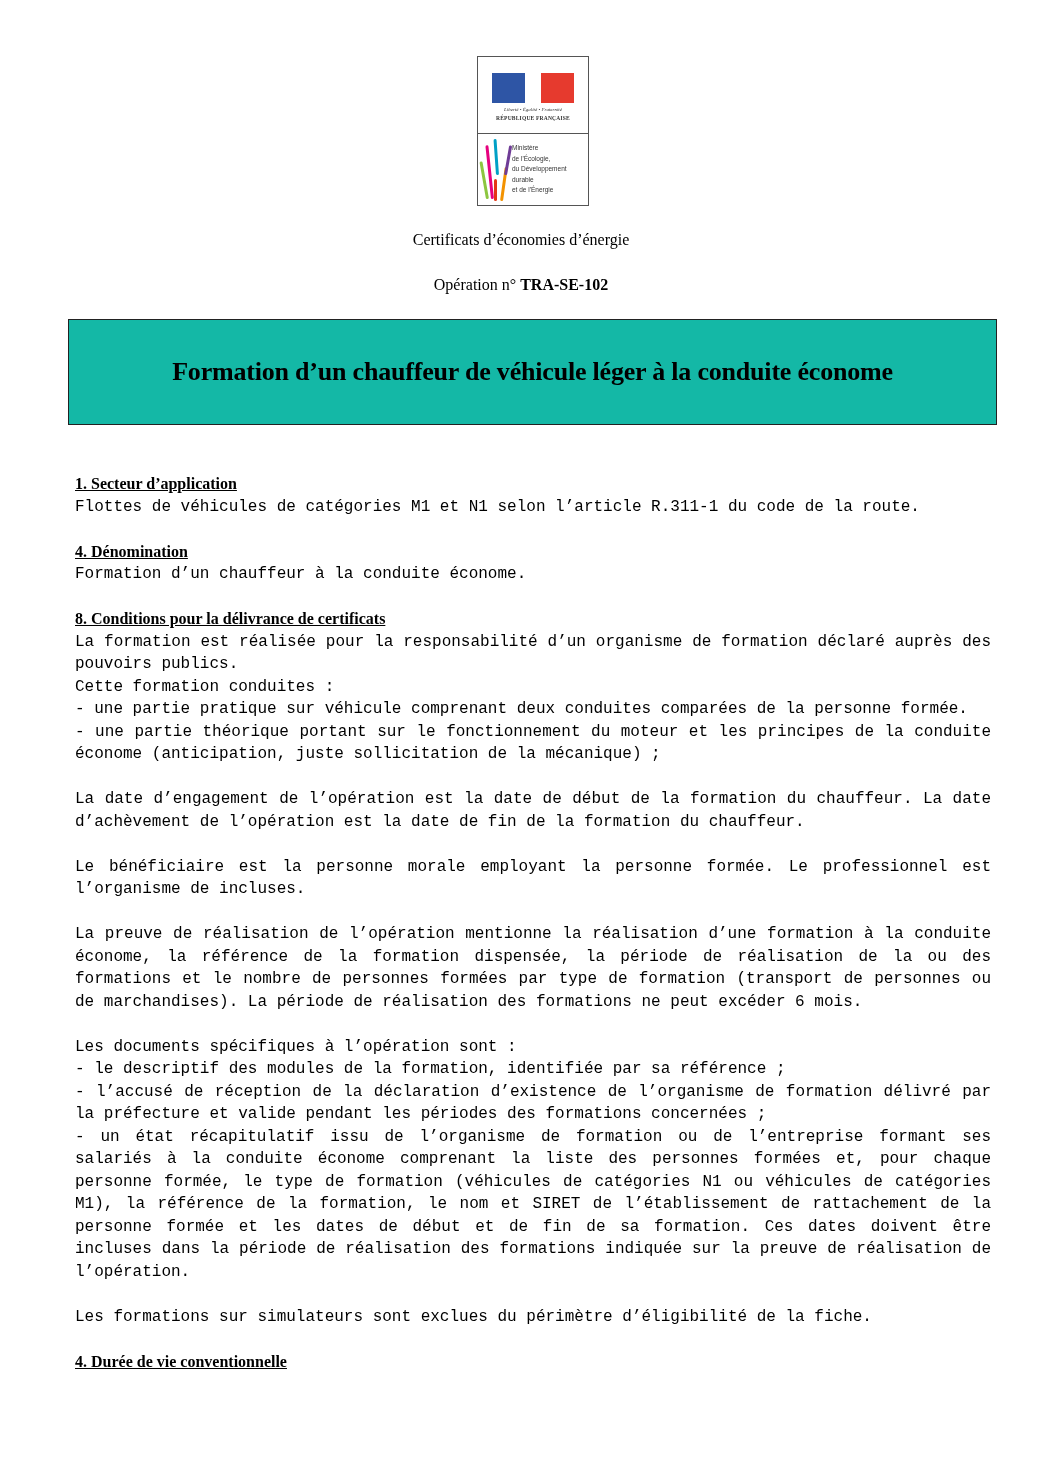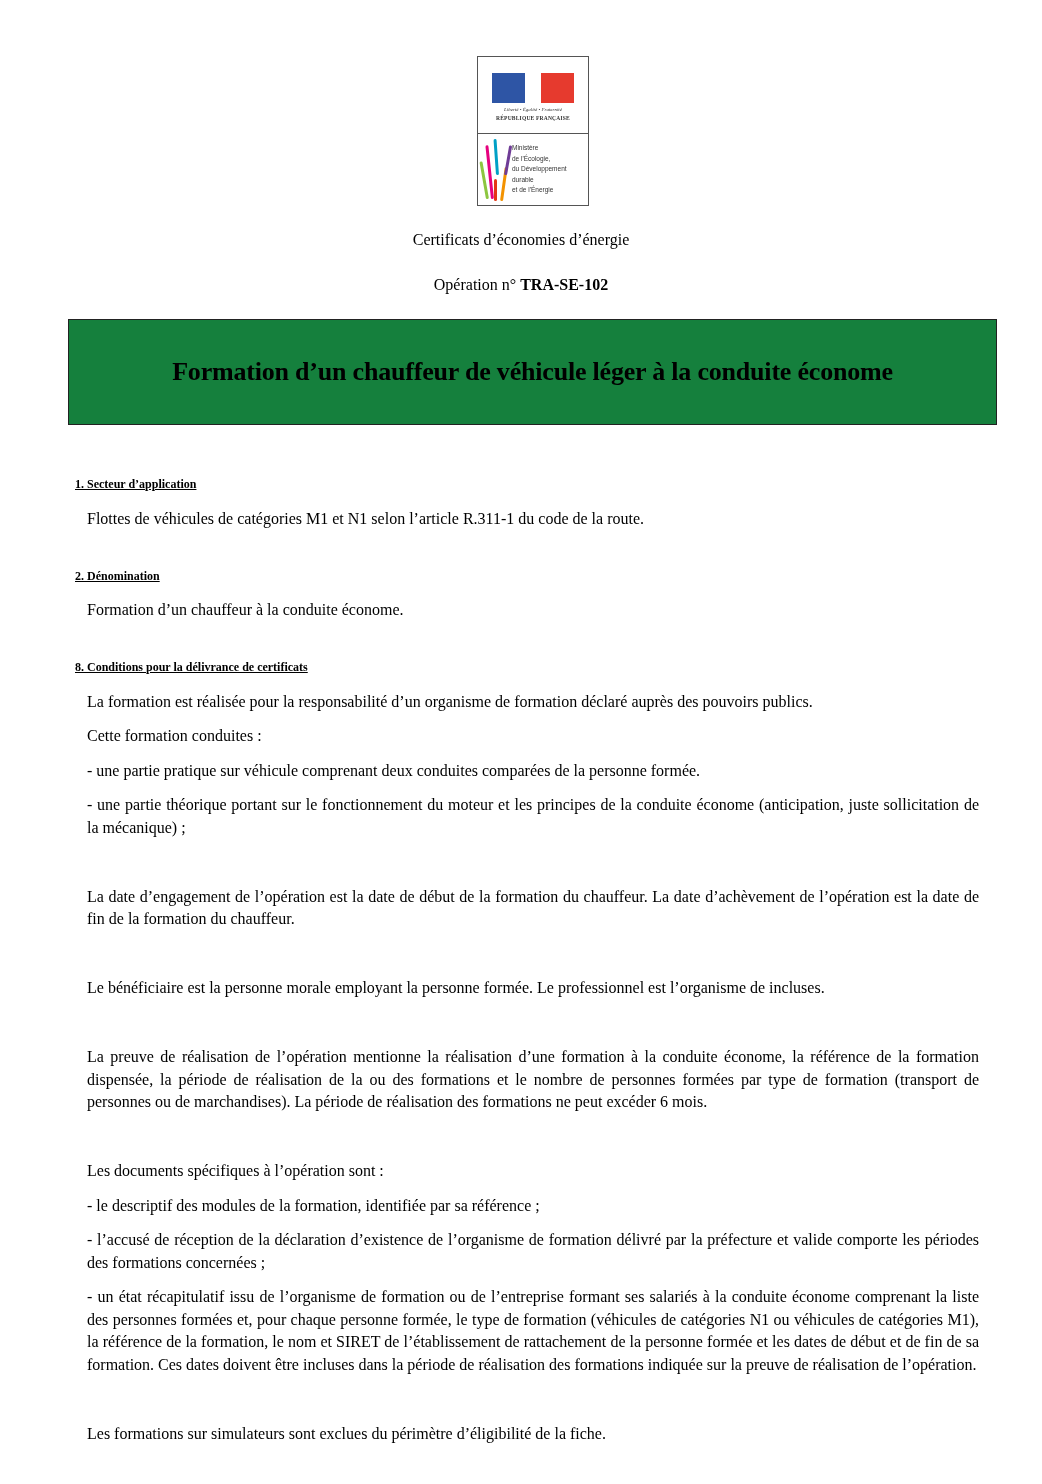--- a/index.html
+++ b/index.html
@@ -12,26 +12,26 @@
   .flag .b { position:absolute; left:0; top:0; width:33px; height:30px; background:#2e55a5; }
   .flag .w { position:absolute; left:33px; top:0; width:16px; height:30px; background:#fff; }
   .flag .r { position:absolute; left:49px; top:0; width:33px; height:30px; background:#e63a2e; }
   .motto { position:absolute; left:0; width:110px; text-align:center; font-size:5px; font-style:italic; top:50px; color:#333; }
   .rf { position:absolute; left:0; width:110px; text-align:center; font-size:5.5px; font-weight:bold; top:58px; color:#333; letter-spacing:0.2px; }
   .stripes { position:absolute; left:6px; top:82px; width:26px; height:62px; }
   .stripes span { position:absolute; width:3px; border-radius:2px; transform-origin:bottom; }
   .min-text { position:absolute; left:34px; top:86px; font-family:"Liberation Sans", sans-serif; font-size:6.5px; line-height:10.5px; color:#333; }
   .c { position:absolute; left:0; width:1042px; text-align:center; font-size:16px; }
   .titlebox { position:absolute; left:68px; top:319px; width:929px; height:106px; box-sizing:border-box;
-              border:1px solid #222; background:#15803d; display:flex; align-items:center; justify-content:center; }
+              border:1px solid #222; background:#14b8a6; display:flex; align-items:center; justify-content:center; }
   .titlebox h1 { margin:0; font-size:26px; font-weight:bold; letter-spacing:-0.2px; }
   .content { position:absolute; left:75px; top:473px; width:916px; font-size:16px; line-height:22.5px; }
-  .content p { margin:12px; text-align:justify; }
+  .content p { margin:0; text-align:justify;font-family:Liberation Mono, monospace; }
   .content .gap { height:22.5px; }
-  .content h2 { margin:0; font-size:12px; font-weight:bold; text-decoration:underline; line-height:22.5px; }
+  .content h2 { margin:0; font-size:16px; font-weight:bold; text-decoration:underline; line-height:22.5px; }
 </style>
 </head>
 <body>
 
 <div class="logo">
   <div class="logo-top">
     <div class="flag">
       <div class="b"></div>
         <div class="w"></div>
         <div class="r"></div>
@@ -65,40 +65,40 @@
   <h1>Formation d’un chauffeur de véhicule léger à la conduite économe</h1>
 </div>
 
 <div class="content">
   <section>
     <h2>1. Secteur d’application</h2>
     <p>Flottes de véhicules de catégories M1 et N1 selon l’article R.311-1 du code de la route.</p>
   </section>
   <div class="gap"></div>
   <section>
-    <h2>2. Dénomination</h2>
+    <h2>4. Dénomination</h2>
     <p>Formation d’un chauffeur à la conduite économe.</p>
   </section>
   <div class="gap"></div>
   <section>
     <h2>8. Conditions pour la délivrance de certificats</h2>
     <p>La formation est réalisée pour la responsabilité d’un organisme de formation déclaré auprès des pouvoirs publics.</p>
     <p>Cette formation conduites :</p>
     <p>- une partie pratique sur véhicule comprenant deux conduites comparées de la personne formée.</p>
     <p>- une partie théorique portant sur le fonctionnement du moteur et les principes de la conduite économe (anticipation, juste sollicitation de la mécanique) ;</p>
     <div class="gap"></div>
     <p>La date d’engagement de l’opération est la date de début de la formation du chauffeur. La date d’achèvement de l’opération est la date de fin de la formation du chauffeur.</p>
     <div class="gap"></div>
     <p>Le bénéficiaire est la personne morale employant la personne formée. Le professionnel est l’organisme de incluses.</p>
     <div class="gap"></div>
     <p>La preuve de réalisation de l’opération mentionne la réalisation d’une formation à la conduite économe, la référence de la formation dispensée, la période de réalisation de la ou des formations et le nombre de personnes formées par type de formation (transport de personnes ou de marchandises). La période de réalisation des formations ne peut excéder 6 mois.</p>
     <div class="gap"></div>
     <p>Les documents spécifiques à l’opération sont :</p>
     <p>- le descriptif des modules de la formation, identifiée par sa référence ;</p>
-    <p>- l’accusé de réception de la déclaration d’existence de l’organisme de formation délivré par la préfecture et valide comporte les périodes des formations concernées ;</p>
+    <p>- l’accusé de réception de la déclaration d’existence de l’organisme de formation délivré par la préfecture et valide pendant les périodes des formations concernées ;</p>
     <p>- un état récapitulatif issu de l’organisme de formation ou de l’entreprise formant ses salariés à la conduite économe comprenant la liste des personnes formées et, pour chaque personne formée, le type de formation (véhicules de catégories N1 ou véhicules de catégories M1), la référence de la formation, le nom et SIRET de l’établissement de rattachement de la personne formée et les dates de début et de fin de sa formation. Ces dates doivent être incluses dans la période de réalisation des formations indiquée sur la preuve de réalisation de l’opération.</p>
     <div class="gap"></div>
     <p>Les formations sur simulateurs sont exclues du périmètre d’éligibilité de la fiche.</p>
   </section>
   <div class="gap"></div>
   <section>
     <h2>4. Durée de vie conventionnelle</h2>
   </section>
 </div>
 

